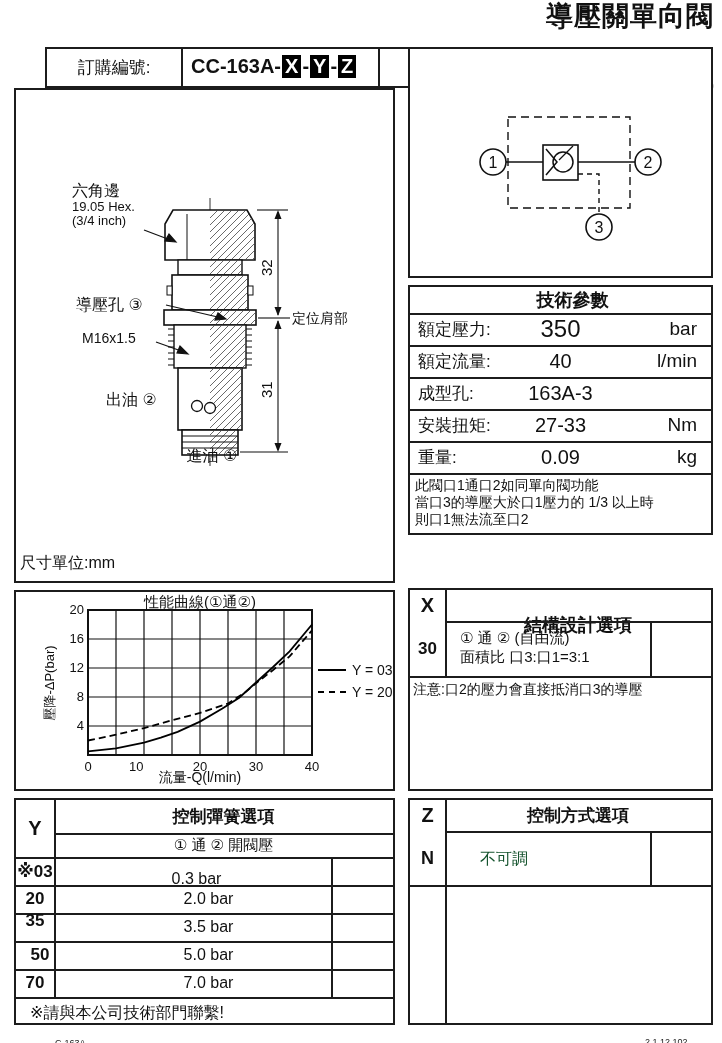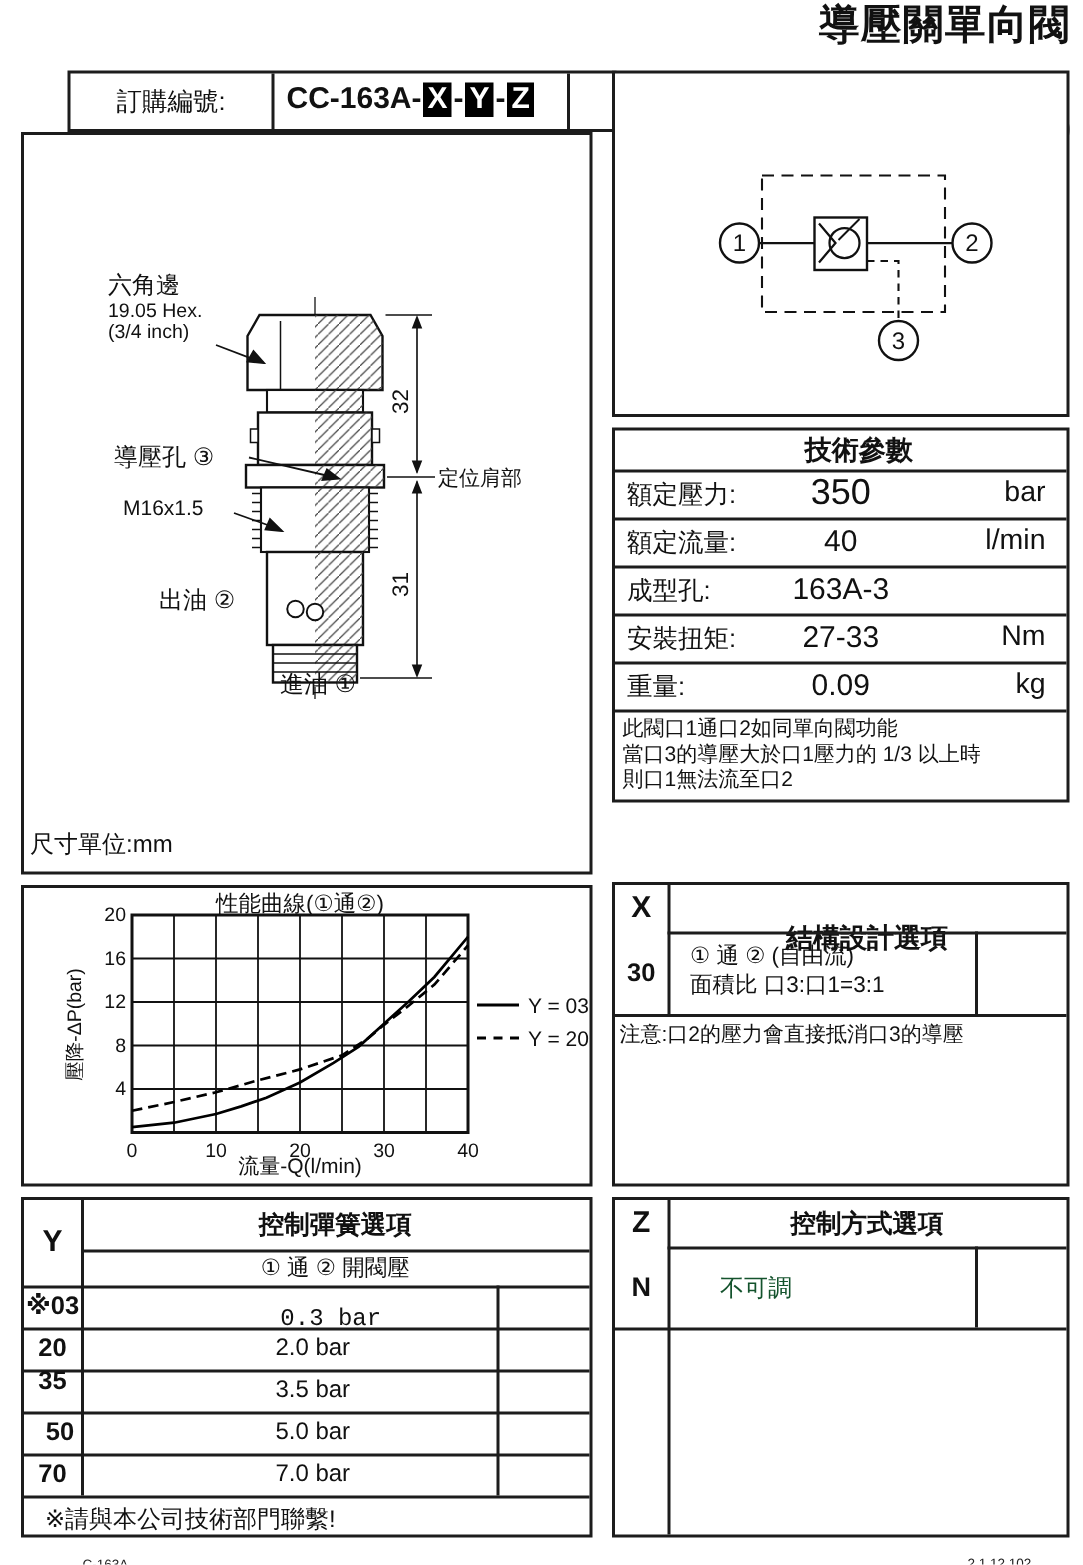--- a/index.html
+++ b/index.html
@@ -219,21 +219,21 @@
       </svg>
     <div class="legend-item" style="left:302px;top:70px;">
       <span class="legend-line"></span>
       <span>Y = 03</span>
     </div>
     <div class="legend-item" style="left:302px;top:92px;">
       <span class="legend-line dashed"></span>
       <span>Y = 20</span>
     </div>
   <span class="tick" style="left: 57px; top: 167px; width: 30px; text-align: center;">0</span>
-      <span class="tick" style="left: 113px; top: 167px; width: 30px; text-align: center;">10</span>
+      <span class="tick" style="left: 113px; top: 167px; width: 30px; ">10</span>
       <span class="tick" style="left: 169px; top: 167px; width: 30px; text-align: center;">20</span>
       <span class="tick" style="left: 225px; top: 167px; width: 30px; text-align: center;">30</span>
       <span class="tick" style="left: 281px; top: 167px; width: 30px; text-align: center;">40</span>
       <span class="tick" style="left: 38px; top: 126px; width: 30px; text-align: right;">4</span>
       <span class="tick" style="left: 38px; top: 97px; width: 30px; text-align: right;">8</span>
       <span class="tick" style="left: 38px; top: 68px; width: 30px; text-align: right;">12</span>
       <span class="tick" style="left: 38px; top: 39px; width: 30px; text-align: right;">16</span>
       <span class="tick" style="left: 38px; top: 10px; width: 30px; text-align: right;">20</span>
     </div>
 </div>
@@ -256,21 +256,21 @@
 <div class="panel" id="y-panel" style="left:14px;top:798px;width:381px;height:227px;">
   <div class="cell b" style="left:0;top:0;width:38px;height:57px;font-size:20px;">Y</div>
   <div class="cell b" style="left:38px;top:0;width:339px;height:33px;font-size:17px;">控制彈簧選項</div>
   <div class="hline" style="left:38px;top:33px;width:339px;"></div>
   <div class="cell" style="left:38px;top:33px;width:339px;height:24px;font-size:15px;">① 通 ② 開閥壓</div>
   <div class="hline" style="left:0;top:57px;width:377px;"></div>
   <div class="vline" style="left:38px;top:0;height:197px;"></div>
   <div class="vline" style="left:315px;top:57px;height:140px;"></div>
 
   <div class="cell b" style="left:0;top:57px;width:38px;height:28px;font-size:17px;">※03</div>
-  <div class="cell" style="left:52px;top:57px;width:305px;height:44px;font-size:16px;font-family:Liberation Mono, monospace;">0.3 bar</div>
+  <div class="cell" style="left:28px;top:57px;width:305px;height:44px;font-size:16px;">0.3 bar</div>
   <div class="hline" style="left:0;top:85px;width:377px;"></div>
 
   <div class="cell b" style="left:0;top:85px;width:38px;height:28px;font-size:17px;">20</div>
   <div class="cell" style="left:40px;top:85px;width:305px;height:28px;font-size:16px;">2.0 bar</div>
   <div class="hline" style="left:0;top:113px;width:377px;"></div>
 
   <div class="cell b" style="left:0;top:113px;width:38px;height:16px;font-size:17px;">35</div>
   <div class="cell" style="left:40px;top:113px;width:305px;height:28px;font-size:16px;">3.5 bar</div>
   <div class="hline" style="left:0;top:141px;width:377px;"></div>
 

